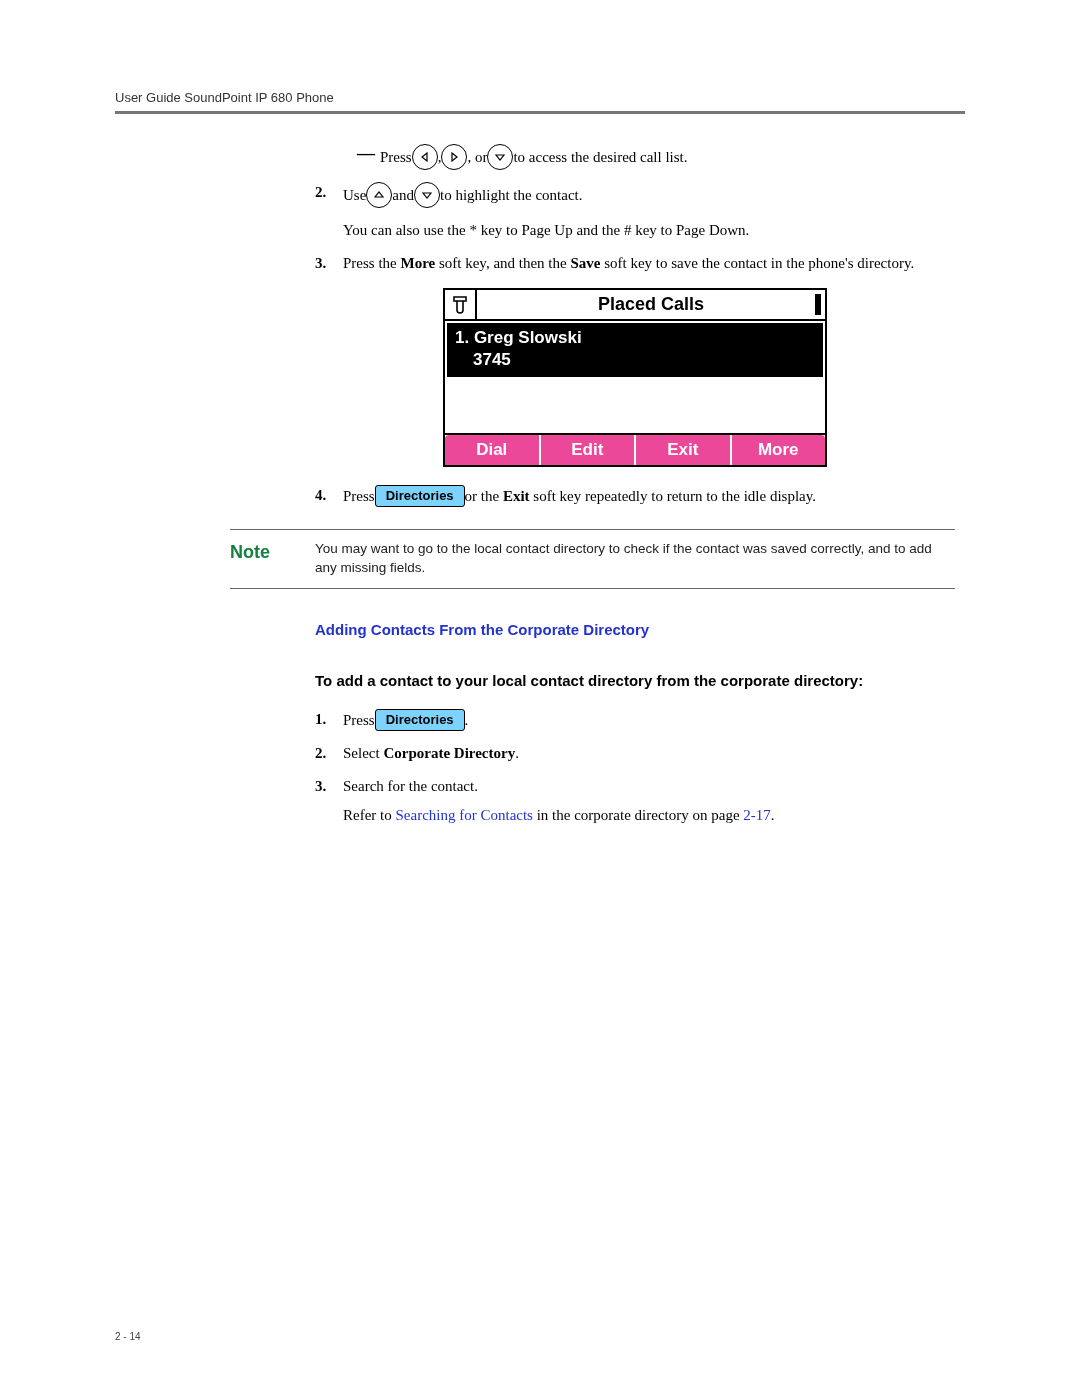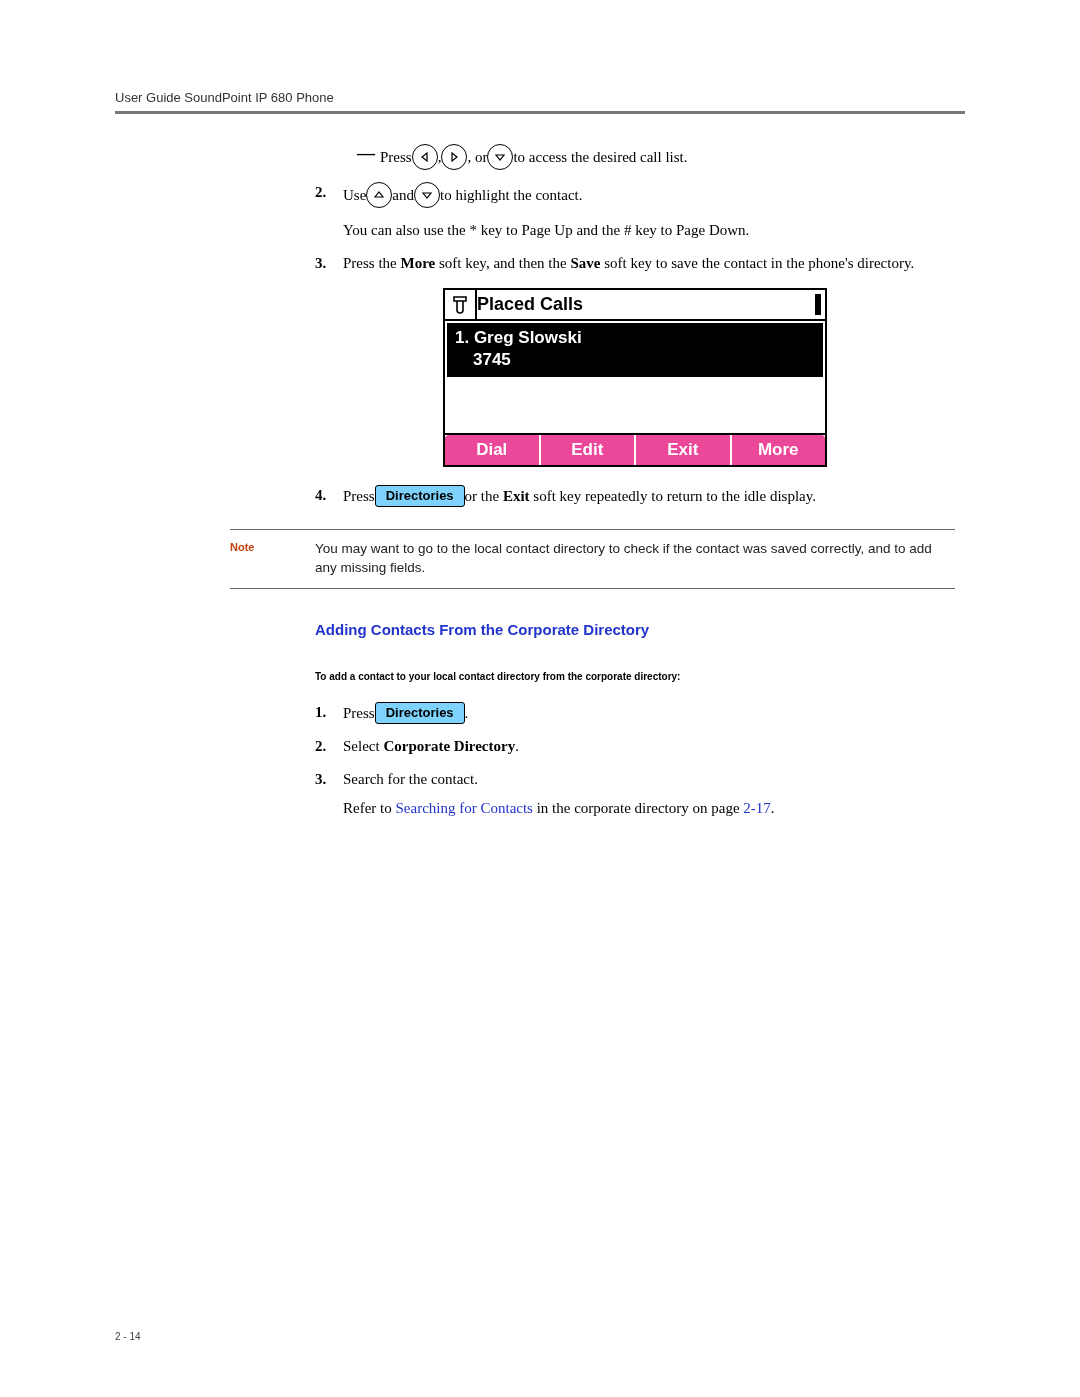--- a/index.html
+++ b/index.html
@@ -96,21 +96,21 @@
   .ps-icon {
     width: 30px;
     border-right: 2px solid #000;
     display: flex;
     align-items: center;
     justify-content: center;
     padding: 2px 0;
   }
   .ps-title {
     flex: 1;
-    text-align: left;
+    text-align: center;
     font-weight: bold;
     font-size: 18px;
     position:relative;
     padding:2px 0;
   }
   .ps-title::after{
     content:"";
     position:absolute;
     right:4px;
     top:4px;
@@ -169,35 +169,35 @@
     font-family: Arial, Helvetica, sans-serif;
     font-size: 13.5px;
     color: #222;
     line-height: 1.4;
   }
   .note-label {
     position: absolute;
     left: 0;
     top: 10px;
     font-weight: bold;
-    color: #c2410c;
-    font-size: 11px;
+    color: #15803d;
+    font-size: 18px;
   }
 
   .subheading {
     font-family: Arial, Helvetica, sans-serif;
     font-weight: bold;
     color: #2233cc;
     font-size: 15px;
     margin: 8px 0 30px 0;
   }
   .lead-bold {
     font-family: Arial, Helvetica, sans-serif;
     font-weight: bold;
-    font-size: 10px;
+    font-size: 15px;
     margin-bottom: 18px;
   }
   .link { color: #2233cc; }
 
   .page-footer {
     position: absolute;
     bottom: 55px;
     left: 115px;
     font-family: Arial, Helvetica, sans-serif;
     font-size: 10px;

